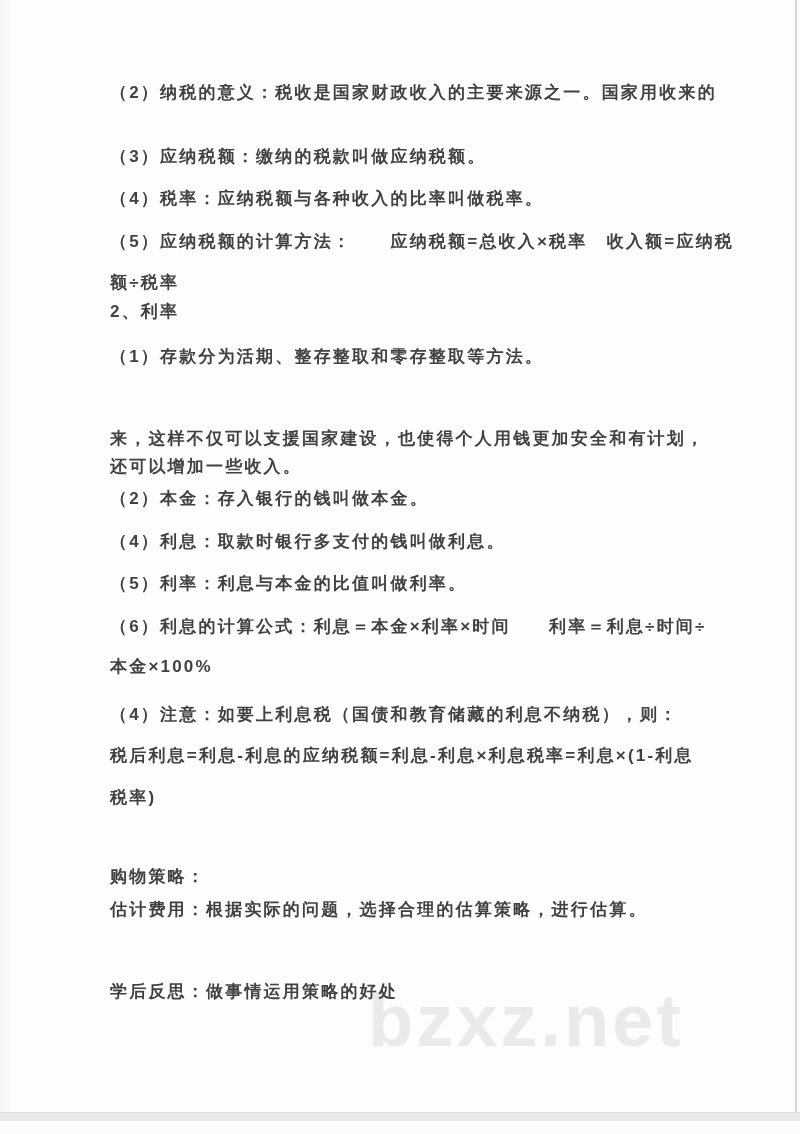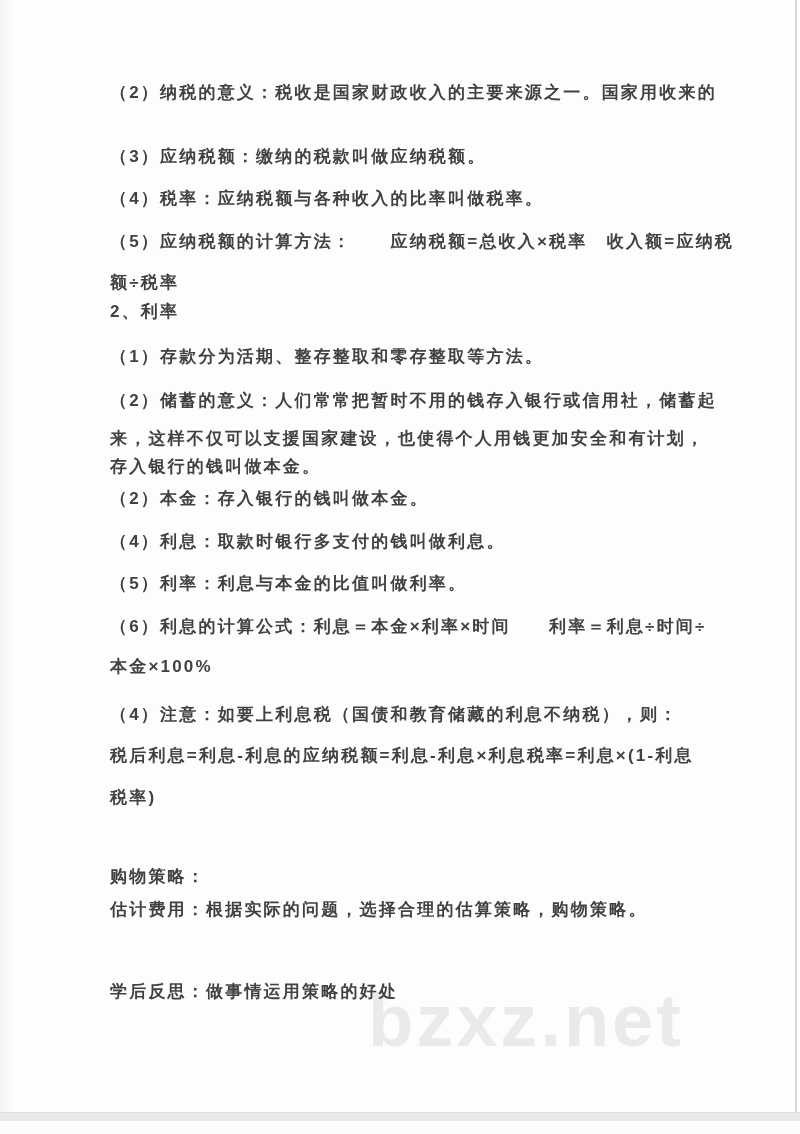--- a/index.html
+++ b/index.html
@@ -95,33 +95,32 @@
   <div class="watermark">bzxz.net</div>
 
   <div class="text-layer">
     <div class="line" style="top:81px">（2）纳税的意义：税收是国家财政收入的主要来源之一。国家用收来的</div>
     <div class="line" style="top:145px">（3）应纳税额：缴纳的税款叫做应纳税额。</div>
     <div class="line" style="top:187px">（4）税率：应纳税额与各种收入的比率叫做税率。</div>
     <div class="line" style="top:230px">（5）应纳税额的计算方法：　　应纳税额=总收入×税率　收入额=应纳税</div>
     <div class="line" style="top:271px">额÷税率</div>
     <div class="line heading" style="top:300px">2、利率</div>
     <div class="line" style="top:345px">（1）存款分为活期、整存整取和零存整取等方法。</div>
-    <div class="line" style="top:389px">（2）储蓄的意义：人们常常把暂时不用的钱存入银行或信用社，储蓄起</div>
     <div class="line" style="top:427px">来，这样不仅可以支援国家建设，也使得个人用钱更加安全和有计划，</div>
-    <div class="line" style="top:455px">存入银行的钱叫做本金。</div>
+    <div class="line" style="top:455px">还可以增加一些收入。</div>
     <div class="line" style="top:487px">（2）本金：存入银行的钱叫做本金。</div>
     <div class="line" style="top:530px">（4）利息：取款时银行多支付的钱叫做利息。</div>
     <div class="line" style="top:572px">（5）利率：利息与本金的比值叫做利率。</div>
     <div class="line" style="top:615px">（6）利息的计算公式：利息＝本金×利率×时间　　利率＝利息÷时间÷</div>
     <div class="line" style="top:655px">本金×100%</div>
     <div class="line" style="top:703px">（4）注意：如要上利息税（国债和教育储藏的利息不纳税），则：</div>
     <div class="line" style="top:744px">税后利息=利息-利息的应纳税额=利息-利息×利息税率=利息×(1-利息</div>
     <div class="line" style="top:786px">税率)</div>
     <div class="line" style="top:865px">购物策略：</div>
-    <div class="line" style="top:898px">估计费用：根据实际的问题，选择合理的估算策略，购物策略。</div>
+    <div class="line" style="top:898px">估计费用：根据实际的问题，选择合理的估算策略，进行估算。</div>
     <div class="line" style="top:980px">学后反思：做事情运用策略的好处</div>
   </div>
 
   <div class="left-vignette"></div>
   <div class="page-right-edge"></div>
   <div class="page-gap-strip"></div>
   <div class="next-page-top"></div>
 
 </div>
 

